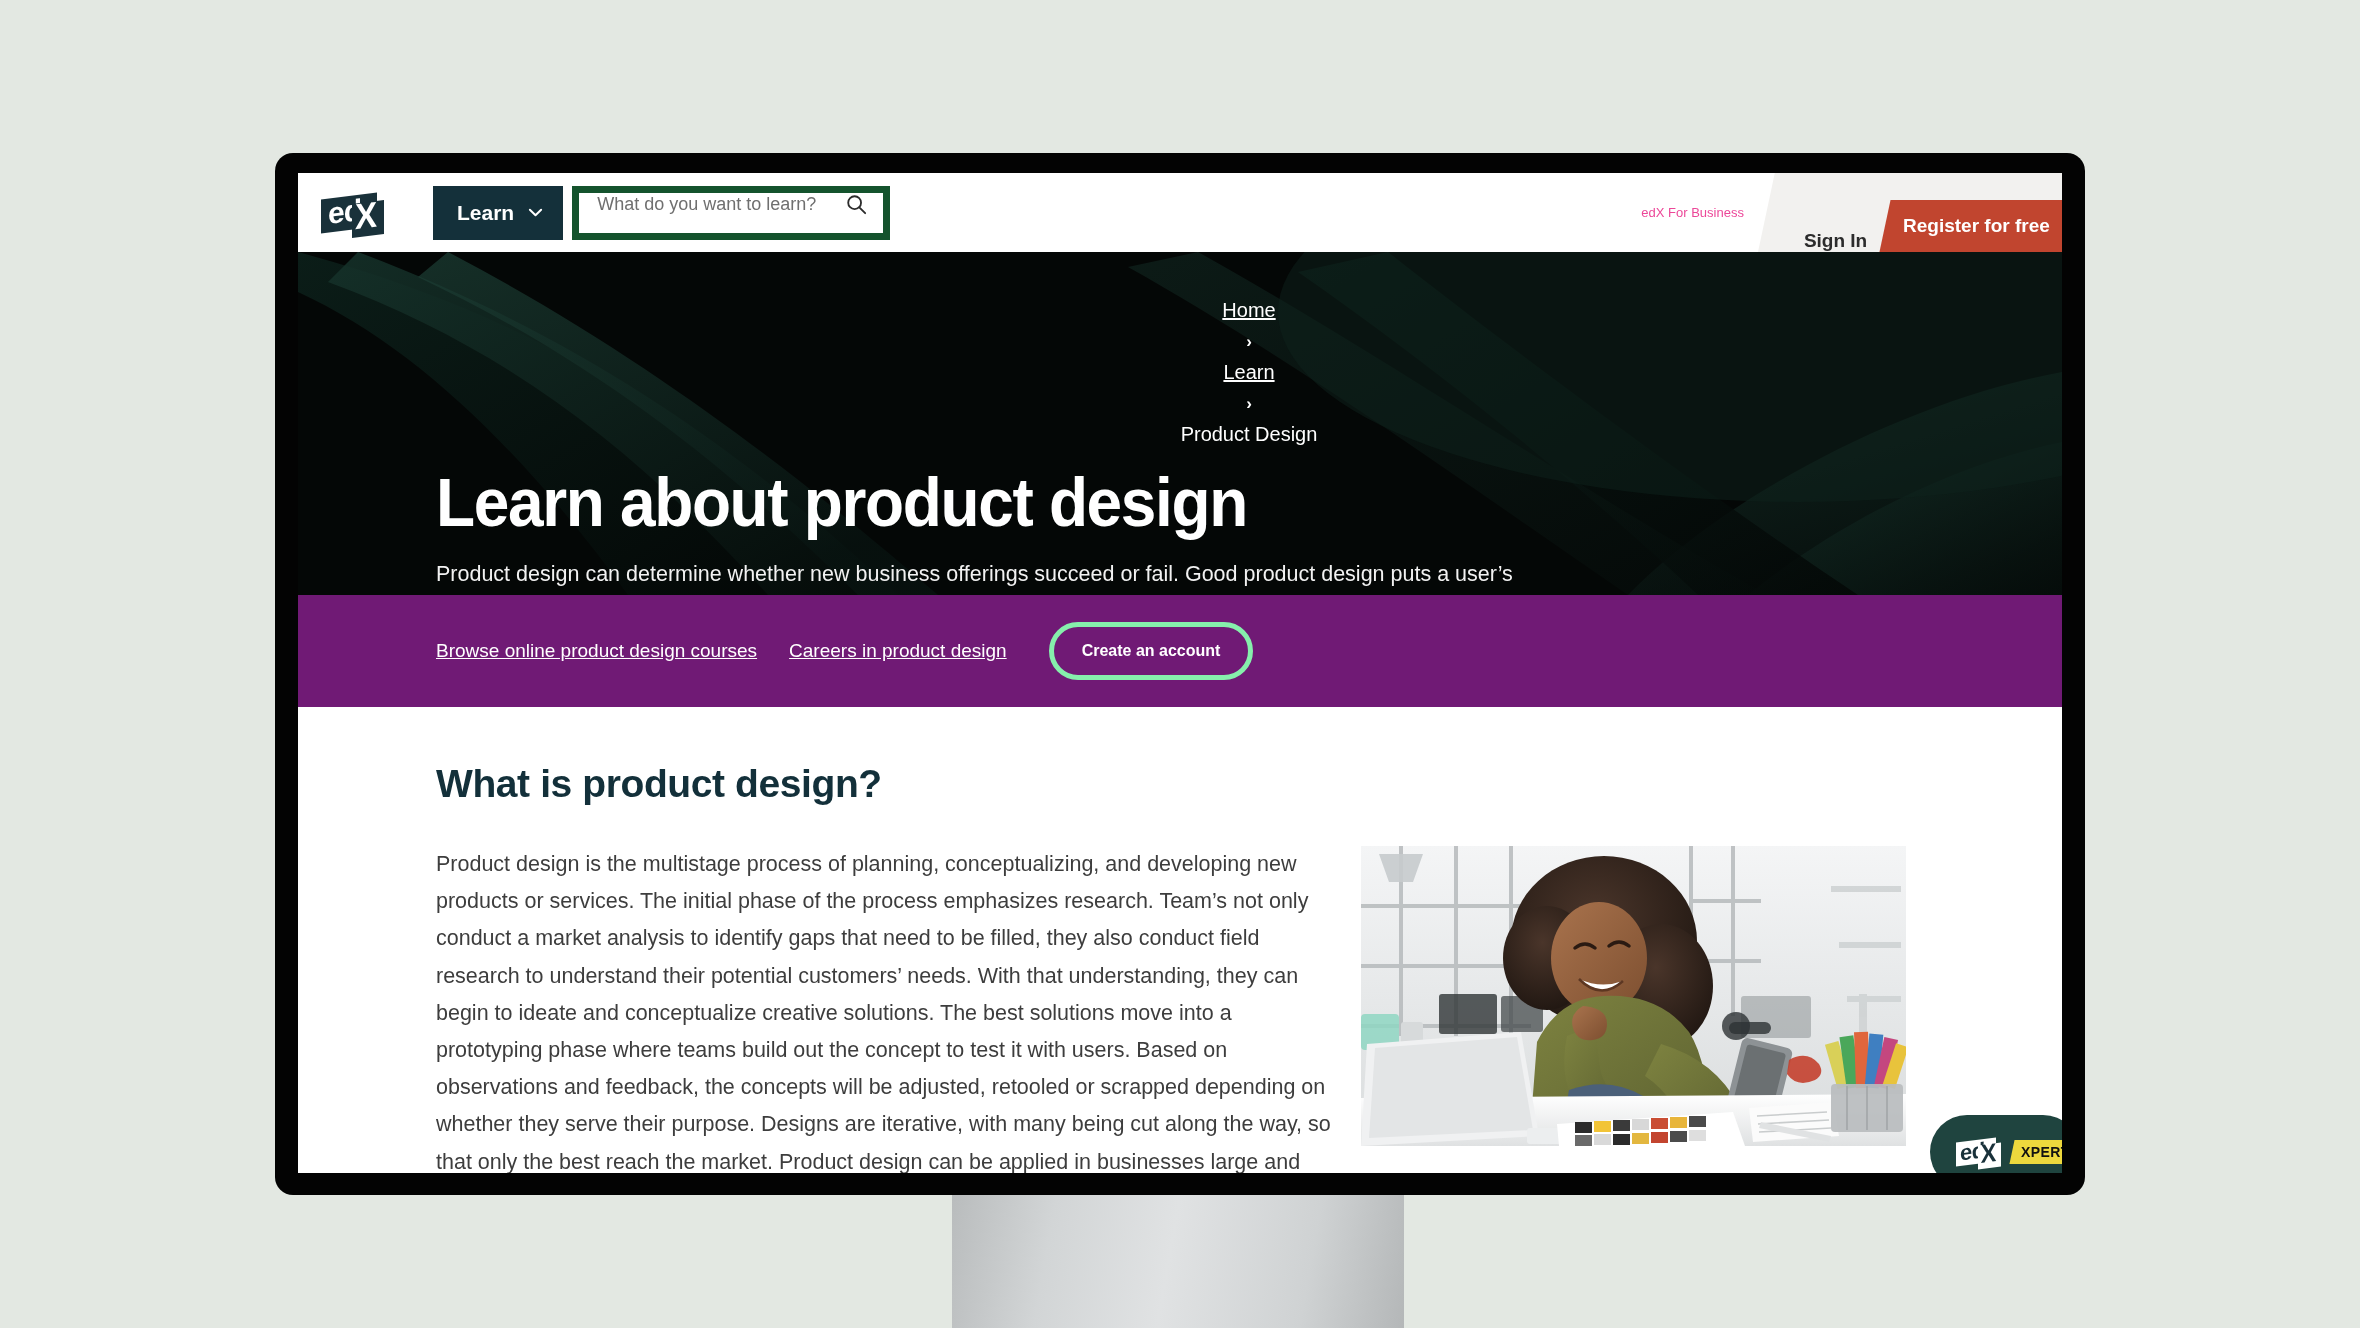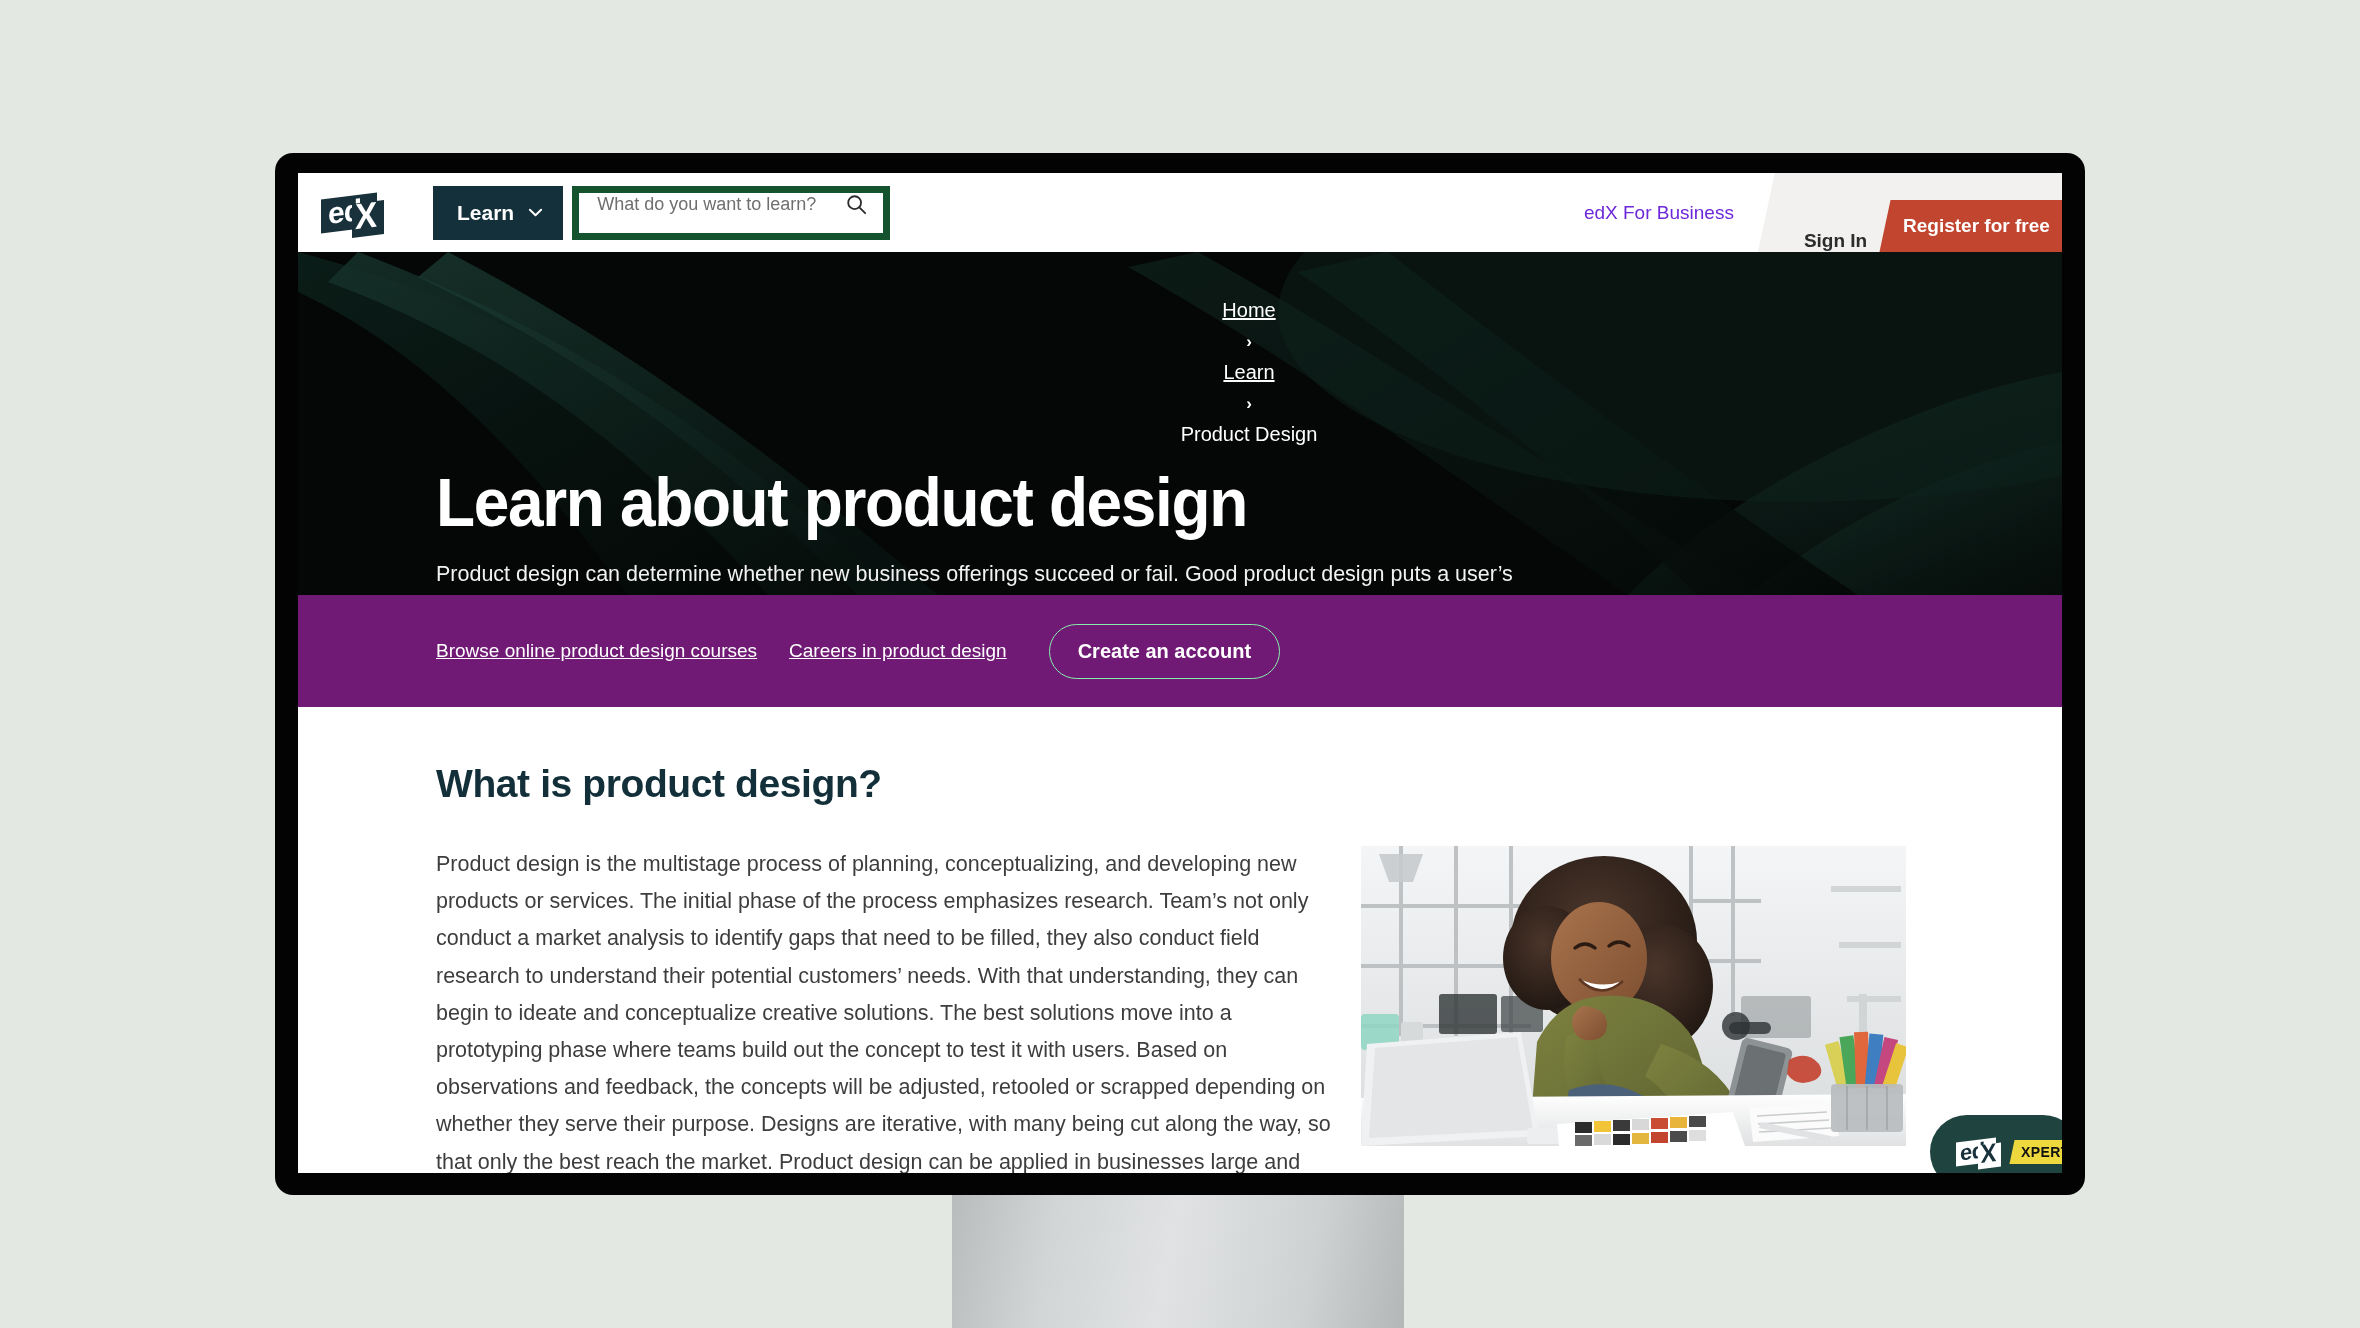--- a/index.html
+++ b/index.html
@@ -59,21 +59,21 @@
     background:#fff; display:flex; align-items:center; padding:0 16px 17px 18px; flex:none;
   }
   #search-input{
     flex:1; border:none; outline:none; font-size:18px; color:#4a4a4a;
     font-family:"Liberation Sans", sans-serif; background:transparent;
   }
   #search-input::placeholder{ color:#6f6f6f; }
   #search-icon{ width:22px; height:22px; flex:none; margin-left:6px; }
   #nav-spacer{ flex:1; }
   #edx-business-link{
-    font-size:19px; color:#6d28d9; margin-right:10px; white-space:nowrap; cursor:pointer;
+    font-size:13px; color:#ec4899; margin-right:0; white-space:nowrap; cursor:pointer;
   }
   #auth-cluster{
     position:relative; height:79px; display:flex; align-items:flex-end;
     padding-left:46px; padding-right:0; margin-left:14px;
   }
   #auth-cluster::before{
     content:""; position:absolute; left:0; top:0; bottom:0; right:0;
     background:#f2f1ef; transform:skewX(-12deg); transform-origin:bottom left;
     z-index:0;
   }
@@ -112,22 +112,22 @@
 
   
   #actionbar{
     height:112px; background:#701a75; display:flex; align-items:center;
     padding-left:138px; gap:32px;
   }
   #actionbar .bar-link{
     font-size:19px; color:#fff; text-decoration:underline; cursor:pointer; white-space:nowrap;
   }
   #create-account-button{
-    margin-left:10px; border:1px solid #86efac; border-radius:40px; background:transparent;
-    color:#fff; font-size:20px; font-weight:700; padding:15px 28px; cursor:pointer;
+    margin-left:10px; border:5px solid #86efac; border-radius:40px; background:transparent;
+    color:#fff; font-size:16px; font-weight:700; padding:15px 28px; cursor:pointer;
     font-family:"Liberation Sans", sans-serif; white-space:nowrap;
   }
 
   
   #content{ position:relative; background:#fff; padding:55px 0 0 138px; height:468px; }
   #section-heading{
     font-size:39px; font-weight:700; color:#13303a; letter-spacing:-.4px;
   }
   #content-body{ display:flex; margin-top:40px; }
   #content-paragraph{

